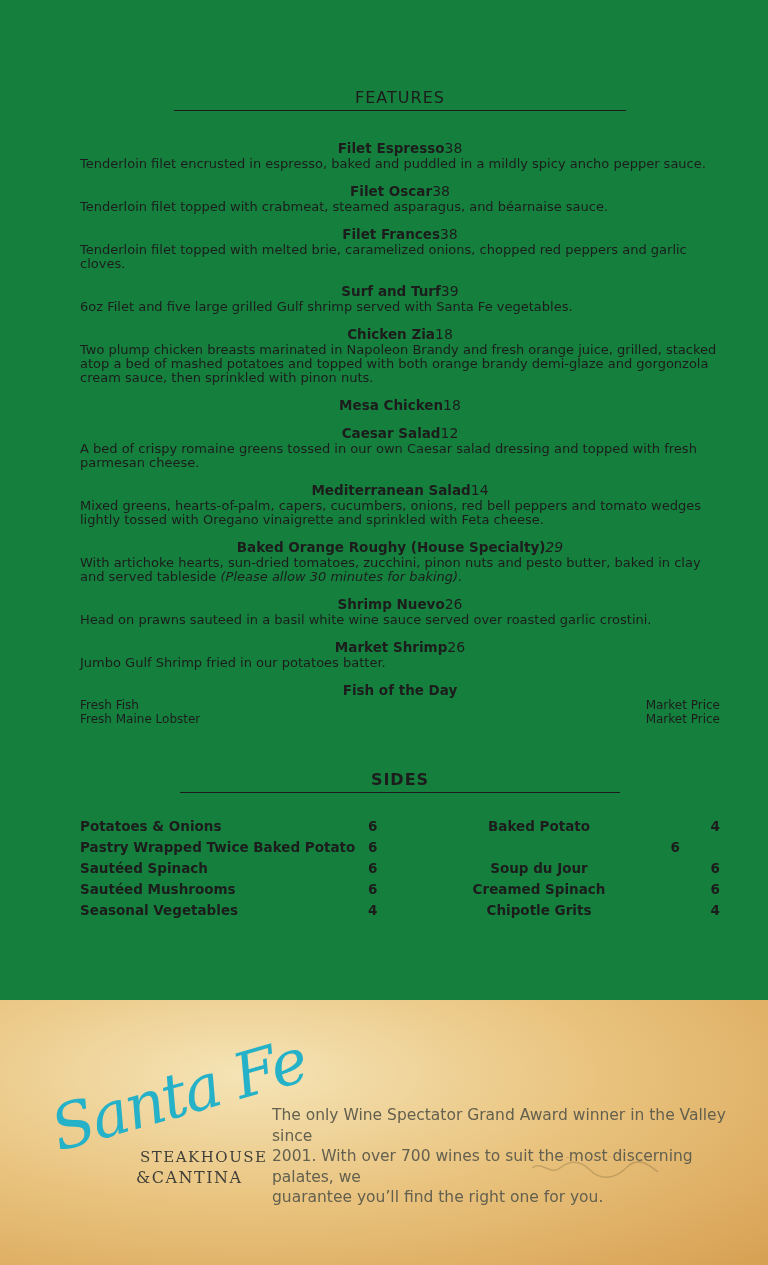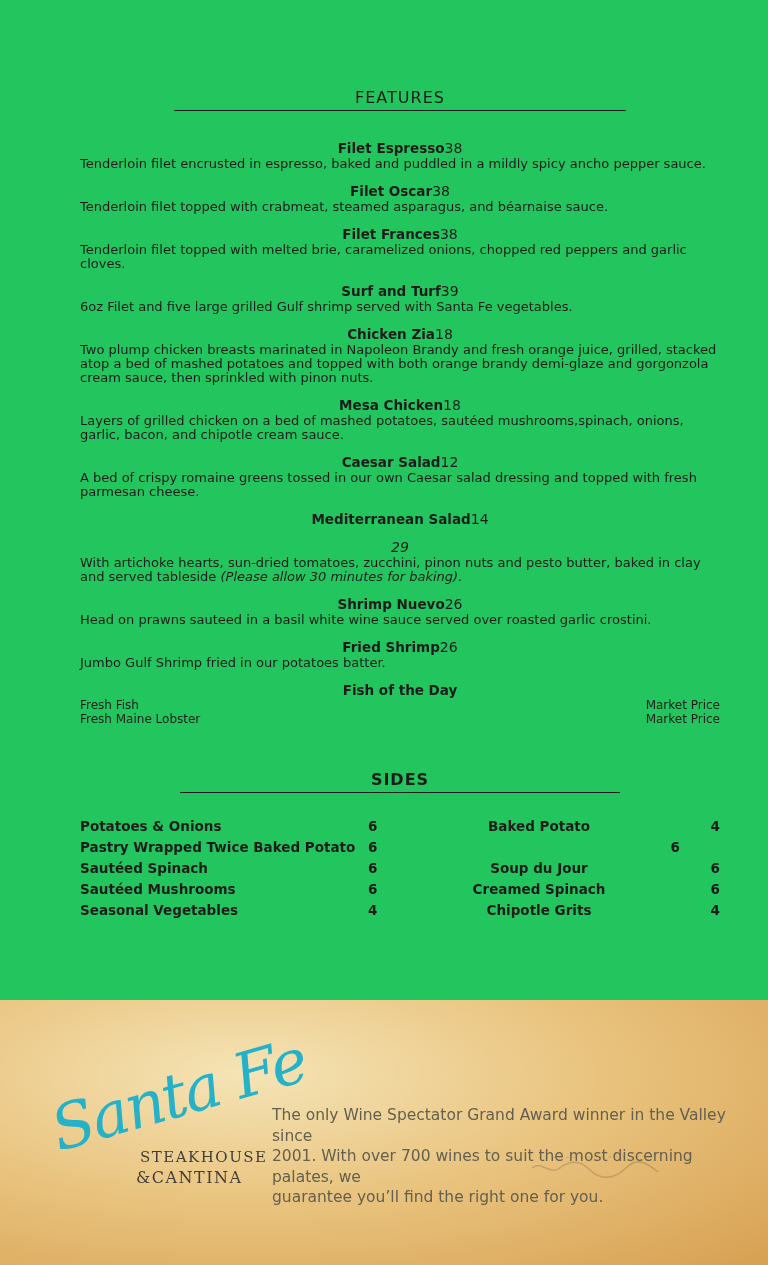--- a/index.html
+++ b/index.html
@@ -6,21 +6,21 @@
   html, body { background: #ffffff; }
   body {
     width: 768px;
     font-family: "DejaVu Sans", "Liberation Sans", sans-serif;
     color: #1c1c1c;
   }
   .page {
     position: relative;
     width: 768px;
     height: 1265px;
-    background: #22c55e;
+    background: #15803d;
     overflow: hidden;
   }
   .menu {
     padding: 88px 48px 0 80px; 
   }
   .section-header { text-align: center; }
   .section-header .rule {
     display: inline-block;
     width: 452px;
     text-align: center;
@@ -182,56 +182,57 @@
       <span class="item-price">18</span>
     </div>
     <div class="item-desc"><span class="d-main">Two plump chicken breasts marinated in Napoleon Brandy and fresh orange juice, grilled, stacked atop a bed of mashed potatoes and topped with both orange brandy demi-glaze and gorgonzola cream sauce, then sprinkled with pinon nuts.</span><span class="d-italic"></span></div>
   </div>
 
   <div class="menu-item">
     <div class="item-head">
       <span class="item-name">Mesa Chicken</span>
       <span class="item-price">18</span>
     </div>
-    <div class="item-desc"><span class="d-main">Layers of grilled chicken on a bed of mashed potatoes, sautéed mushrooms,spinach, onions, garlic, bacon, and chipotle cream sauce.</span><span class="d-italic"></span></div>
   </div>
 
   <div class="menu-item">
     <div class="item-head">
       <span class="item-name">Caesar Salad</span>
       <span class="item-price">12</span>
     </div>
     <div class="item-desc"><span class="d-main">A bed of crispy romaine greens tossed in our own Caesar salad dressing and topped with fresh parmesan cheese.</span><span class="d-italic"></span></div>
   </div>
 
   <div class="menu-item">
     <div class="item-head">
       <span class="item-name">Mediterranean Salad</span>
       <span class="item-price">14</span>
     </div>
-  </div>
-
-  <div class="menu-item">
-    <div class="item-head">
+    <div class="item-desc"><span class="d-main">Mixed greens, hearts-of-palm, capers, cucumbers, onions, red bell peppers and tomato wedges lightly tossed with Oregano vinaigrette and sprinkled with Feta cheese.</span><span class="d-italic"></span></div>
+  </div>
+
+  <div class="menu-item">
+    <div class="item-head">
+      <span class="item-name">Baked Orange Roughy (House Specialty)</span>
       <span class="item-price italic">29</span>
     </div>
     <div class="item-desc"><span class="d-main">With artichoke hearts, sun-dried tomatoes, zucchini, pinon nuts and pesto butter, baked in clay and served tableside </span><span class="d-italic">(Please allow 30 minutes for baking).</span></div>
   </div>
 
   <div class="menu-item">
     <div class="item-head">
       <span class="item-name">Shrimp Nuevo</span>
       <span class="item-price">26</span>
     </div>
     <div class="item-desc"><span class="d-main">Head on prawns sauteed in a basil white wine sauce served over roasted garlic crostini.</span><span class="d-italic"></span></div>
   </div>
 
   <div class="menu-item">
     <div class="item-head">
-      <span class="item-name">Fried Shrimp</span>
+      <span class="item-name">Market Shrimp</span>
       <span class="item-price">26</span>
     </div>
     <div class="item-desc"><span class="d-main">Jumbo Gulf Shrimp fried in our potatoes batter.</span><span class="d-italic"></span></div>
   </div>
 </div>
 
     <div class="fish-block">
       <div class="item-head">
         <span class="item-name">Fish of the Day</span>
       </div>

